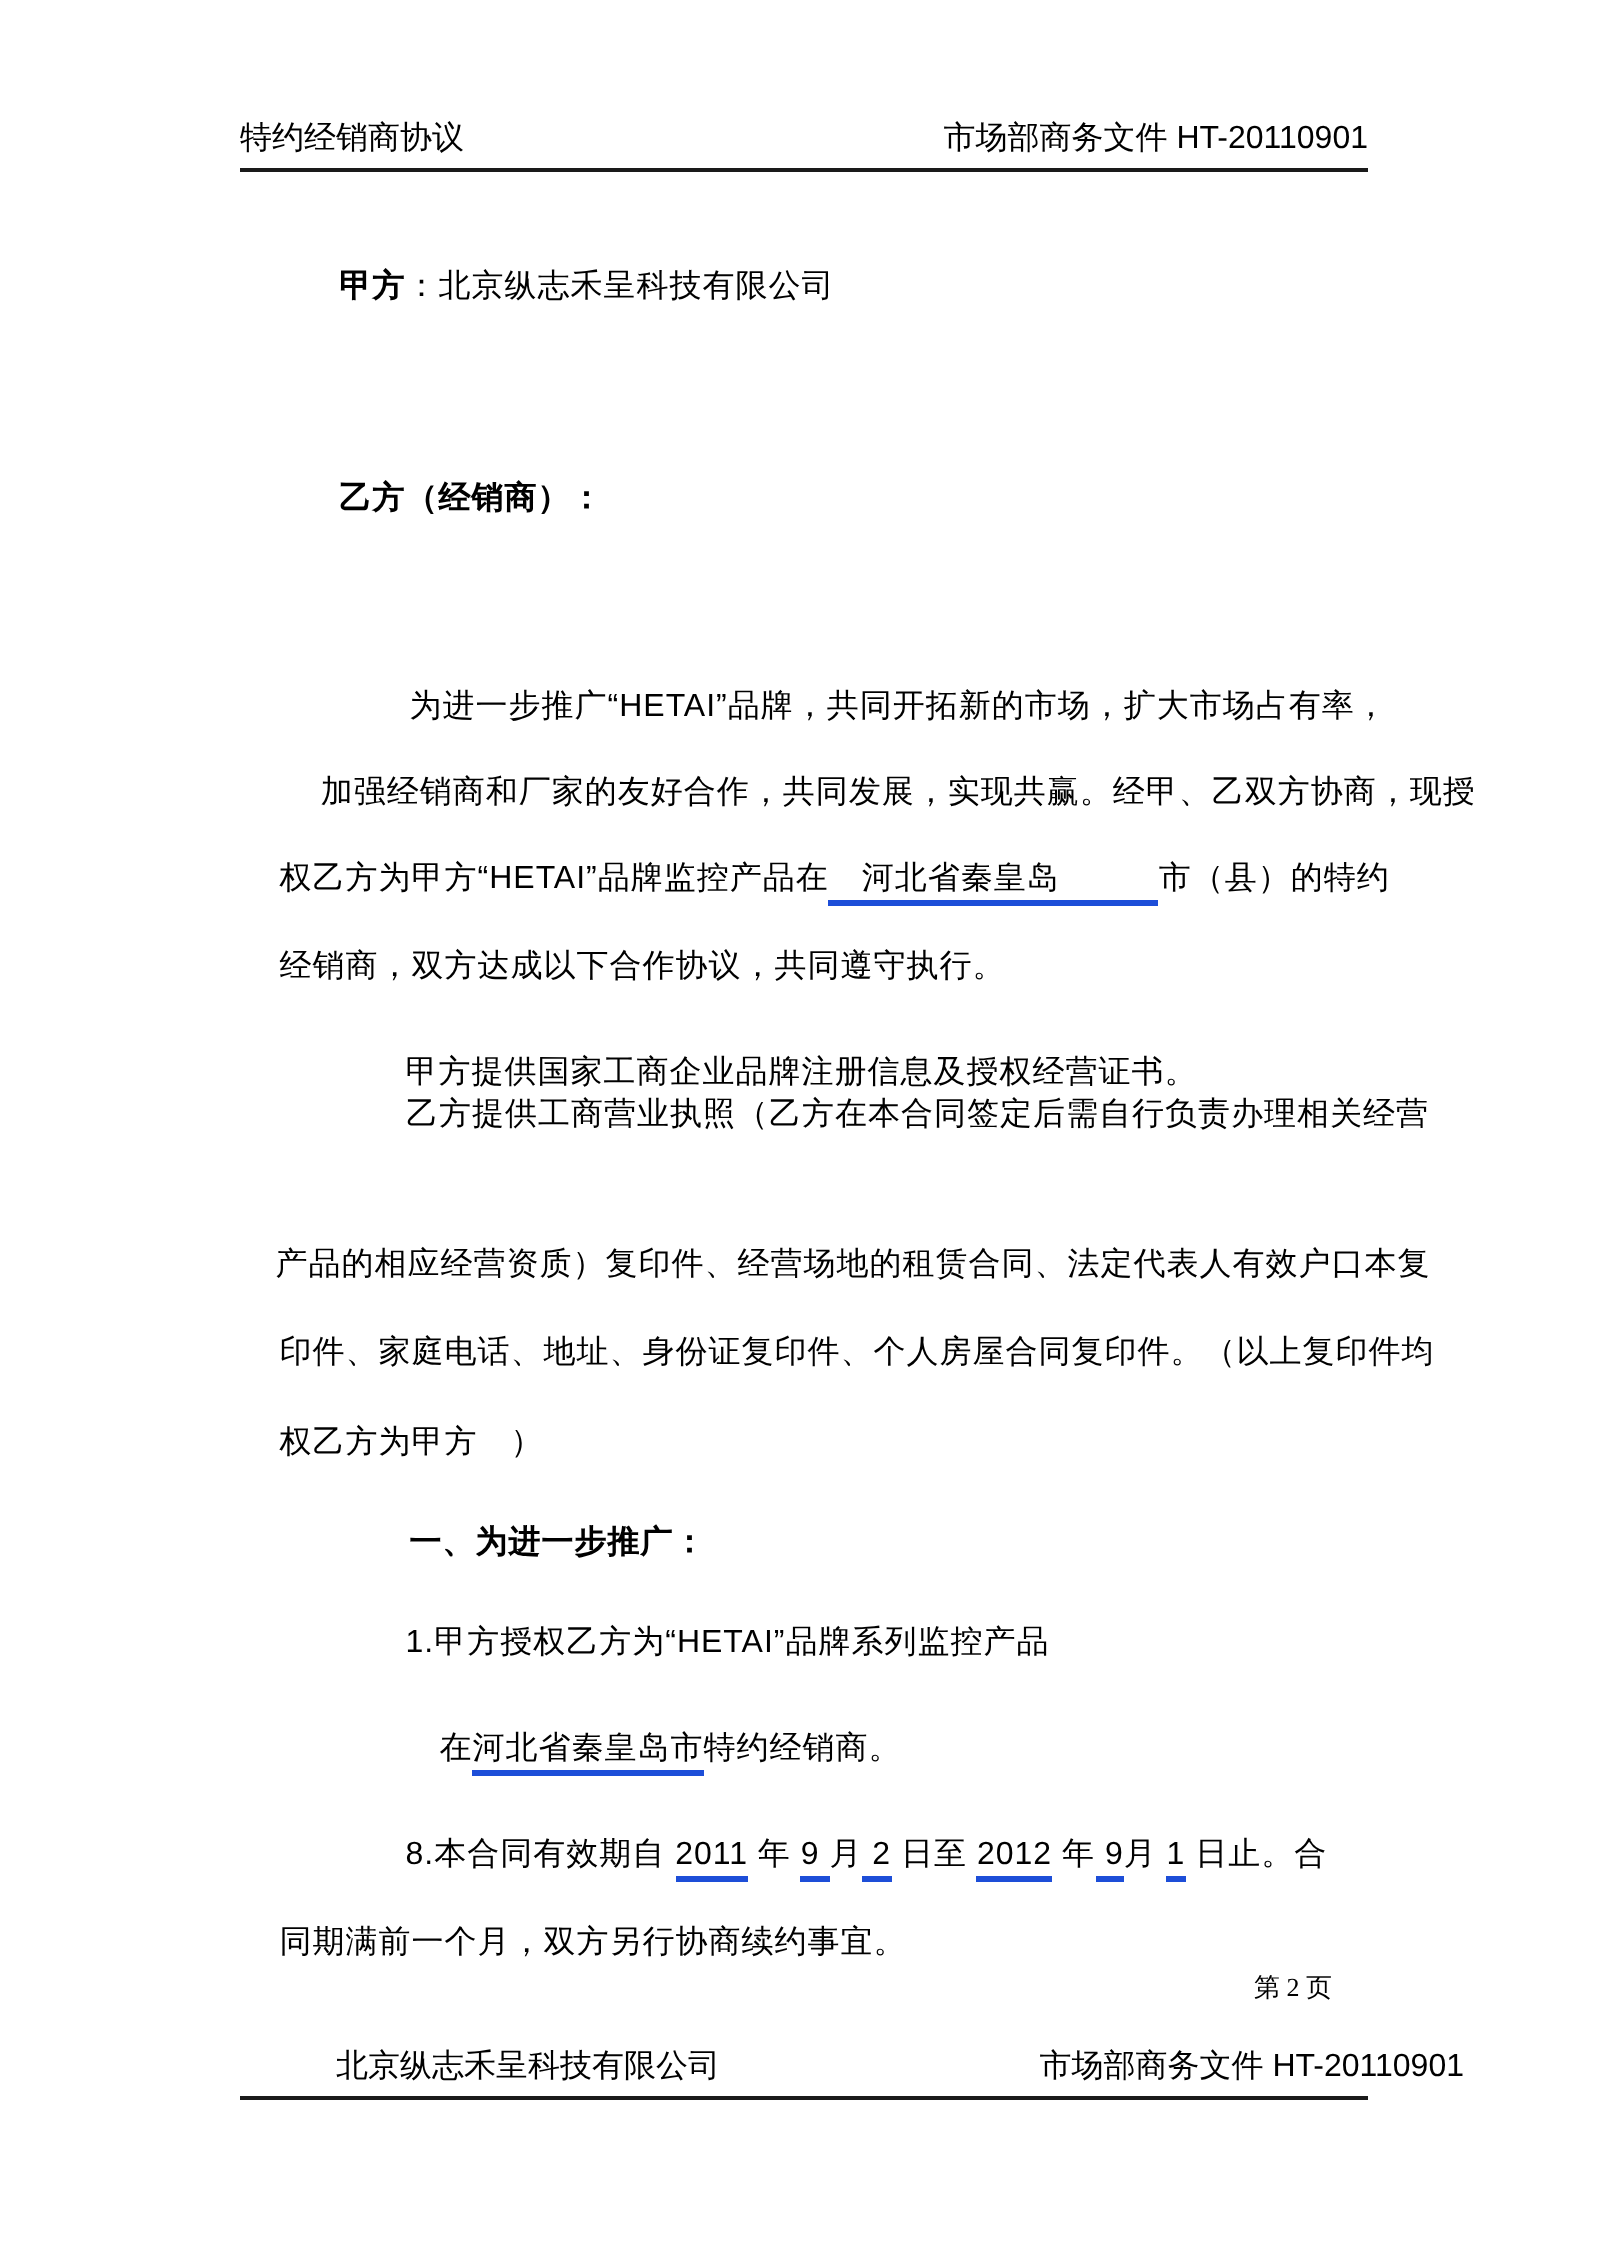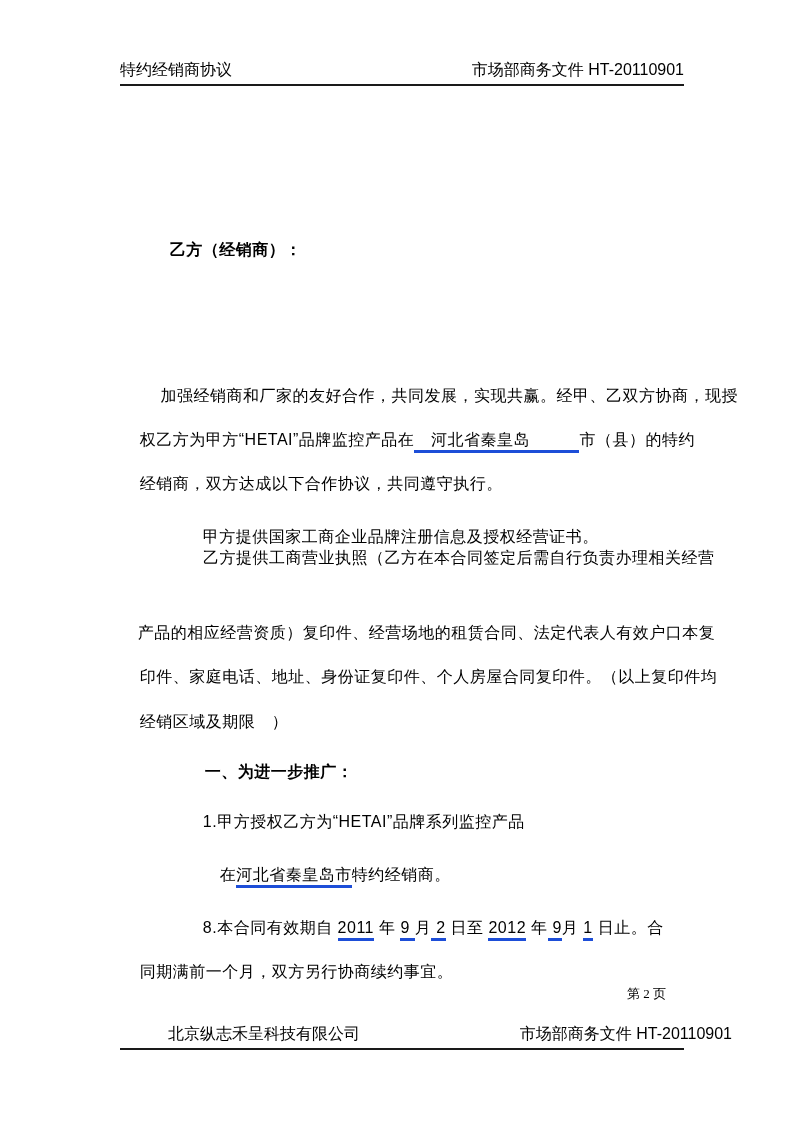--- a/index.html
+++ b/index.html
@@ -43,25 +43,31 @@
 <body>
 
 <div class="page">
 
   <div class="row" style="top:58px;">
     <span>特约经销商协议</span>
     <span>市场部商务文件 HT-20110901</span>
   </div>
   <div class="rule" style="top:84px;"></div>
 
+  <div class="line" style="top:108px;left:150px;">
+    <span class="b">甲方</span><span>：北京纵志禾呈科技有限公司</span>
+  </div>
 
   <div class="line" style="top:214px;left:150px;">
     <span class="b">乙方（经销商）：</span>
   </div>
 
+  <div class="line" style="top:318px;left:185px;">
+    <span>为进一步推广“HETAI”品牌，共同开拓新的市场，扩大市场占有率，</span>
+  </div>
   <div class="line" style="top:361px;left:120px;font-family:Liberation Mono, monospace;">
     <span>加强经销商和厂家的友好合作，共同发展，实现共赢。经甲、乙双方协商，现授</span>
   </div>
   <div class="line" style="top:404px;left:120px;">
     <span>权乙方为甲方“HETAI”品牌监控产品在</span><span class="u">　河北省秦皇岛　　　</span><span>市（县）的特约</span>
   </div>
   <div class="line" style="top:448px;left:120px;">
     <span>经销商，双方达成以下合作协议，共同遵守执行。</span>
   </div>
 
@@ -72,21 +78,21 @@
   <div class="line" style="top:522px;left:185px;font-family:Liberation Serif, serif;">
     <span>乙方提供工商营业执照（乙方在本合同签定后需自行负责办理相关经营</span>
   </div>
   <div class="line" style="top:597px;left:118px;">
     <span>产品的相应经营资质）复印件、经营场地的租赁合同、法定代表人有效户口本复</span>
   </div>
   <div class="line" style="top:641px;left:120px;">
     <span>印件、家庭电话、地址、身份证复印件、个人房屋合同复印件。（以上复印件均</span>
   </div>
   <div class="line" style="top:686px;left:120px;">
-    <span>经销区域及期限　）</span>
+    <span>权乙方为甲方　）</span>
   </div>
 
   <div class="line" style="top:736px;left:185px;">
     <span class="b">一、为进一步推广：</span>
   </div>
 
   <div class="line" style="top:786px;left:183px;">
     <span>1.甲方授权乙方为“HETAI”品牌系列监控产品</span>
   </div>
   <div class="line" style="top:839px;left:200px;">

